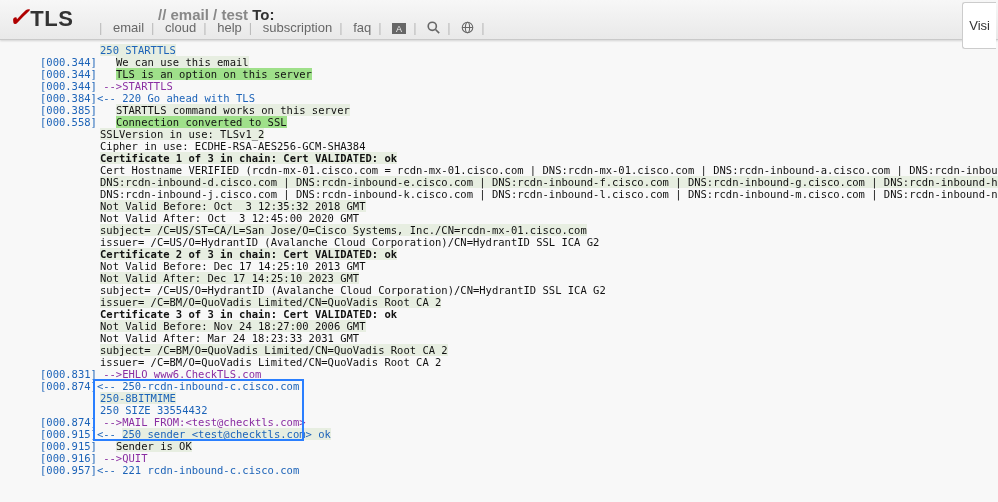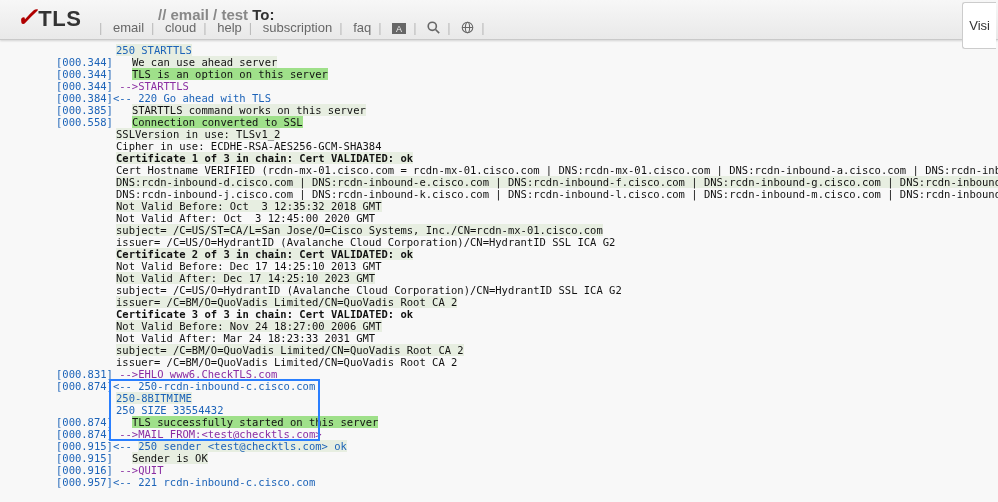--- a/index.html
+++ b/index.html
@@ -1,37 +1,37 @@
 <!DOCTYPE html>
 <html><head>
 <meta charset="utf-8">
 <style>
   html,body{margin:0;padding:0;background:#f8f8f8;font-family:Arial,Helvetica,sans-serif;font-size:12px;color:#111;}
   body{width:998px;}
   .topbar{height:39px;background:linear-gradient(#f7f7f7,#e9e9e9);border-bottom:1px solid #c9c9c9;position:relative;box-shadow:0 1px 2px rgba(0,0,0,.15);}
-  .logo{position:absolute;left:16px;top:2px;font-weight:bold;font-size:22px;color:#333;letter-spacing:.5px;}
+  .logo{position:absolute;left:8px;top:2px;font-weight:bold;font-size:22px;color:#333;letter-spacing:.5px;}
   .logo .chk{color:#b00000;font-style:italic;font-family:"Times New Roman",serif;font-size:26px;}
   .crumb{position:absolute;left:158px;top:6px;font-size:15px;color:#888;font-weight:600;}
   .crumb .sl{color:#888;}
   .crumb .to{color:#333;font-weight:bold;}
   .nav{position:absolute;left:92px;bottom:4px;font-size:13px;color:#676767;}
   .nav span.sep{color:#bbb;margin:0 7px;}
   .nav a{color:#676767;text-decoration:none;cursor:pointer;}
   .nav svg{vertical-align:-2px;}
   .visi{position:absolute;right:2px;top:2px;background:#fff;border:1px solid #ccc;border-right:none;border-radius:3px 0 0 3px;padding:15px 6px;font-size:13px;color:#333;}
   .log{padding:4px 40px 10px 40px;font-family:Menlo,Consolas,monospace;font-size:10.5px;line-height:12px;}
   .row{white-space:pre;}
   .row .ts{color:#1c63b8;}
   .row .srv{color:#1c63b8;}
   .row .cmd{color:#8a2ea2;}
   .stripe{background:#e7eee1;display:inline-block;}
   .ok{background:#9fe08a;display:inline-block;text-align:right;}
   .indent{padding-left:60px;}
   .box{position:absolute;border:2px solid #2a7fff;pointer-events:none;}
-  .logwrap{position:relative;margin-left:16px;}
+  .logwrap{position:relative;}
 </style>
 </head>
 <body>
 
 <div class="topbar">
   <div class="logo"><span class="chk">✓</span><span>TLS</span></div>
   <div class="crumb">
     <span class="sl">// </span><span class="sl">email</span> <span class="sl">/</span> <span class="sl">test</span> <span class="to">To:</span>
   </div>
   <div class="nav">
@@ -54,21 +54,21 @@
           <ellipse cx="8" cy="8" rx="2.6" ry="6.5"></ellipse>
           <line x1="1.5" y1="8" x2="14.5" y2="8"></line>
         </svg></a><span class="sep">|</span>
   </div>
   <div class="visi">Visi</div>
 </div>
 
 <div class="logwrap">
 <div class="log">
 <div class="row indent"><span class="srv stripe">250 STARTTLS</span></div>
-<div class="row"><span class="ts">[000.344]</span>   <span class="stripe">We can use ahead server</span></div>
+<div class="row"><span class="ts">[000.344]</span>   <span class="stripe">We can use this email</span></div>
 <div class="row"><span class="ts">[000.344]</span>   <span class="ok">TLS is an option on this server</span></div>
 <div class="row"><span class="ts">[000.344]</span><span class="cmd"> --&gt;</span><span class="cmd">STARTTLS</span></div>
 <div class="row"><span class="ts">[000.384]</span><span class="srv">&lt;-- </span><span class="srv">220 Go ahead with TLS</span></div>
 <div class="row"><span class="ts">[000.385]</span>   <span class="stripe">STARTTLS command works on this server</span></div>
 <div class="row"><span class="ts">[000.558]</span>   <span class="ok">Connection converted to SSL</span></div>
 <div class="row indent"><span class="stripe">SSLVersion in use: TLSv1_2</span></div>
 <div class="row indent"><span>Cipher in use: ECDHE-RSA-AES256-GCM-SHA384</span></div>
 <div class="row indent"><b class="stripe">Certificate 1 of 3 in chain: Cert VALIDATED: ok</b></div>
 <div class="row indent"><span>Cert Hostname VERIFIED (rcdn-mx-01.cisco.com = rcdn-mx-01.cisco.com | DNS:rcdn-mx-01.cisco.com | DNS:rcdn-inbound-a.cisco.com | DNS:rcdn-inbound-b.cisco.com | DNS:rcdn-inbound-c.cisco.com |</span></div>
 <div class="row indent"><span class="stripe">DNS:rcdn-inbound-d.cisco.com | DNS:rcdn-inbound-e.cisco.com | DNS:rcdn-inbound-f.cisco.com | DNS:rcdn-inbound-g.cisco.com | DNS:rcdn-inbound-h.cisco.com | DNS:rcdn-inbound-i.cisco.com |</span></div>
@@ -84,21 +84,20 @@
 <div class="row indent"><span class="stripe">issuer= /C=BM/O=QuoVadis Limited/CN=QuoVadis Root CA 2</span></div>
 <div class="row indent"><b>Certificate 3 of 3 in chain: Cert VALIDATED: ok</b></div>
 <div class="row indent"><span class="stripe">Not Valid Before: Nov 24 18:27:00 2006 GMT</span></div>
 <div class="row indent"><span>Not Valid After: Mar 24 18:23:33 2031 GMT</span></div>
 <div class="row indent"><span class="stripe">subject= /C=BM/O=QuoVadis Limited/CN=QuoVadis Root CA 2</span></div>
 <div class="row indent"><span>issuer= /C=BM/O=QuoVadis Limited/CN=QuoVadis Root CA 2</span></div>
 <div class="row"><span class="ts">[000.831]</span><span class="cmd"> --&gt;</span><span class="cmd">EHLO www6.CheckTLS.com</span></div>
 <div class="row"><span class="ts">[000.874]</span><span class="srv">&lt;-- </span><span class="srv">250-rcdn-inbound-c.cisco.com</span></div>
 <div class="row indent"><span class="srv stripe">250-8BITMIME</span></div>
 <div class="row indent"><span class="srv">250 SIZE 33554432</span></div>
-<div class="row"><span class="ts">[000.874]</span>   <span class="ok">TLS successfully started on this server</span></div>
 <div class="row"><span class="ts">[000.874]</span><span class="cmd"> --&gt;</span><span class="cmd">MAIL FROM:&lt;test@checktls.com&gt;</span></div>
 <div class="row"><span class="ts">[000.915]</span><span class="srv">&lt;-- </span><span class="srv stripe">250 sender &lt;test@checktls.com&gt; ok</span></div>
 <div class="row"><span class="ts">[000.915]</span>   <span class="stripe">Sender is OK</span></div>
 <div class="row"><span class="ts">[000.916]</span><span class="cmd"> --&gt;</span><span class="cmd">QUIT</span></div>
 <div class="row"><span class="ts">[000.957]</span><span class="srv">&lt;-- </span><span class="srv">221 rcdn-inbound-c.cisco.com</span></div>
 </div>
 <div class="box" style="left:93px;top:339px;width:207px;height:58px;"></div>
 </div>
 
 </body></html>

